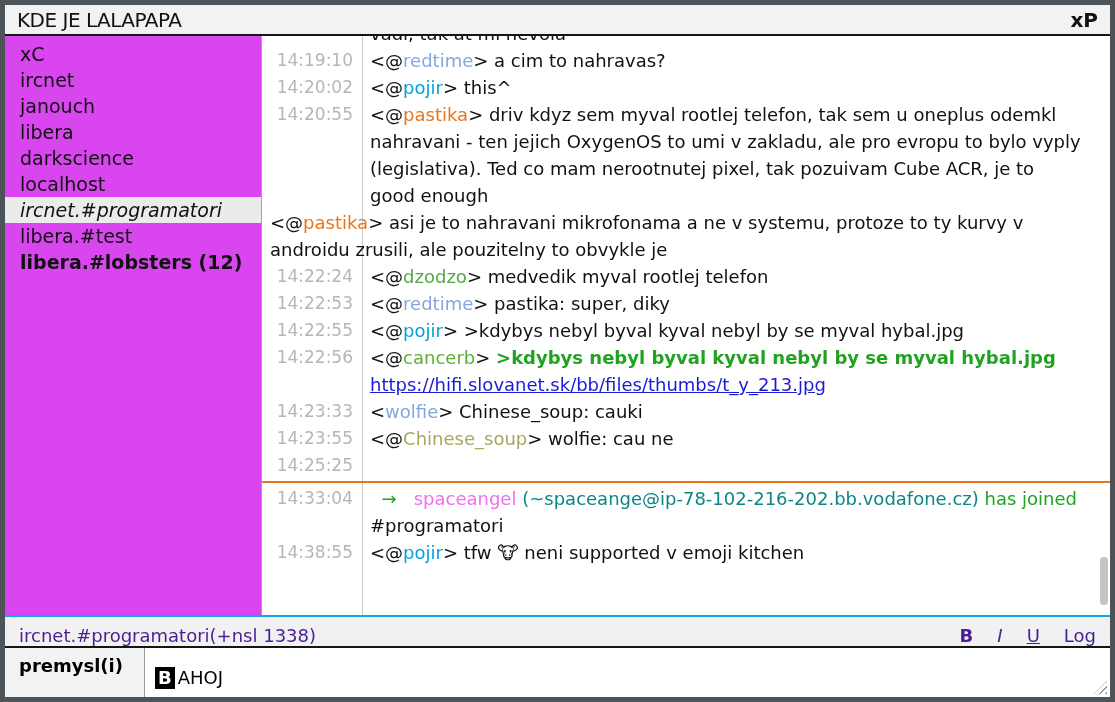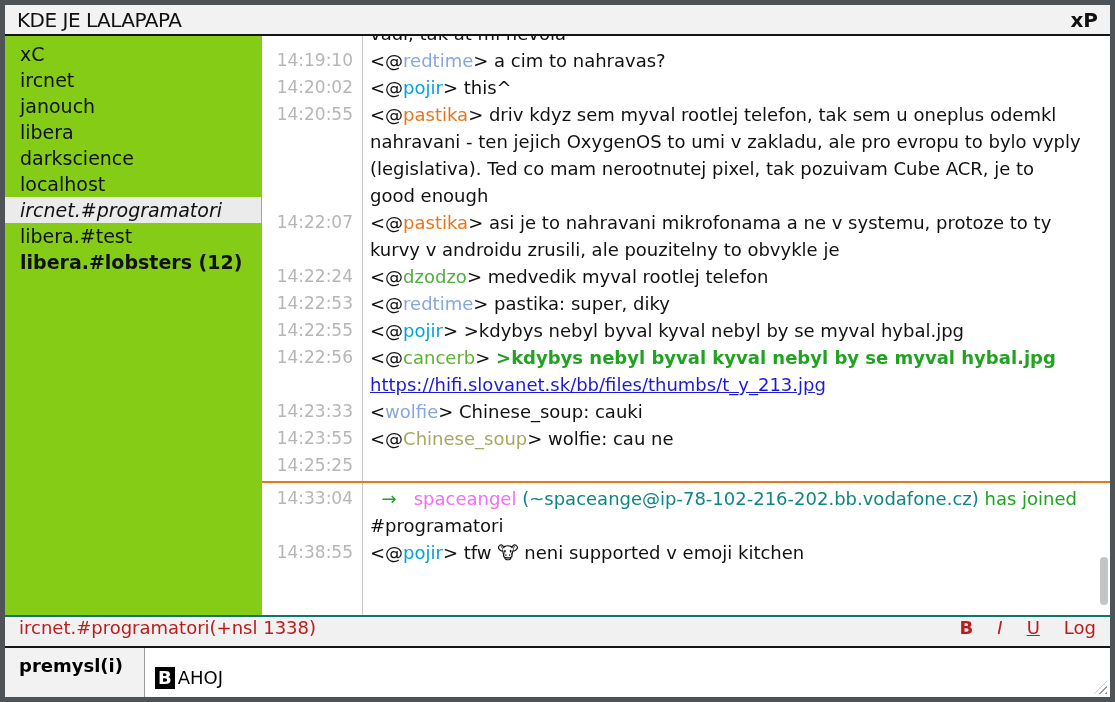--- a/index.html
+++ b/index.html
@@ -23,21 +23,21 @@
     padding: 0 12px;
     font-size: 20px; color: #111;
   }
   .titlebar .win-title { letter-spacing: -0.5px; }
   .titlebar .win-menu { font-weight: bold; cursor: pointer; }
   
   .main { flex: 1 1 auto; display: flex; min-height: 0; }
   .sidebar {
     width: 257px; flex: 0 0 257px;
     border-right: 1px solid #a3a3a3;
-    background: #84cc16;
+    background: #d946ef;
     padding-top: 5px;
     font-size: 19px; line-height: 26px; color: #111;
     overflow: hidden;
   }
   .sb-item { padding-left: 15px; white-space: nowrap; cursor: pointer; }
   .sb-item.italic { font-style: italic; }
   .sb-item.bold { font-weight: bold; }
   .sb-item.active { background: #ebebeb; }
   .chat {
     flex: 1 1 auto; position: relative; overflow: hidden;
@@ -62,23 +62,23 @@
   .sep { border-top: 2px solid #e7761d; height: 0; margin: 2px 0; }
   .scroll-thumb {
     position: absolute; right: 2px; bottom: 10px;
     width: 8px; height: 48px; border-radius: 4px;
     background: #c4c4c4; z-index: 2; cursor: pointer;
   }
   
   .statusbar {
     height: 31px; flex: 0 0 31px;
     background: #f1f1f1;
-    border-top: 2px solid #0f766e;
-    display: flex; align-items: flex-start; justify-content: space-between;
-    padding: 0 14px; font-size: 18px; color: #b91c1c;
+    border-top: 2px solid #0ea5e9;
+    display: flex; align-items: flex-end; justify-content: space-between;
+    padding: 0 14px; font-size: 18px; color: #4c1d95;
   }
   .fmt-btns { display: flex; gap: 24px; }
   .fmt-btns span { cursor: pointer; }
   .fmt-b { font-weight: bold; }
   .fmt-i { font-style: italic; }
   .fmt-u { text-decoration: underline; }
   
   .inputbar {
     height: 51px; flex: 0 0 51px;
     border-top: 2px solid #151515;
@@ -140,21 +140,20 @@
           </div>
           <div class="msg-row">
             <div class="msg-time">14:20:02</div>
             <div class="msg-body"><span>&lt;@</span><span style="color: rgb(0, 163, 220);">pojir</span><span>&gt; this^</span></div>
           </div>
           <div class="msg-row">
             <div class="msg-time">14:20:55</div>
             <div class="msg-body"><span>&lt;@</span><span style="color: rgb(232, 118, 28);">pastika</span><span>&gt; driv kdyz sem myval rootlej telefon, tak sem u oneplus odemkl nahravani - ten jejich OxygenOS to umi v zakladu, ale pro evropu to bylo vyply (legislativa). Ted co mam nerootnutej pixel, tak pozuivam Cube ACR, je to good enough</span></div>
           </div>
           <div class="msg-row">
-            <div class="msg-time">14:22:07</div>
             <div class="msg-body"><span>&lt;@</span><span style="color: rgb(232, 118, 28);">pastika</span><span>&gt; asi je to nahravani mikrofonama a ne v systemu, protoze to ty kurvy v androidu zrusili, ale pouzitelny to obvykle je</span></div>
           </div>
           <div class="msg-row">
             <div class="msg-time">14:22:24</div>
             <div class="msg-body"><span>&lt;@</span><span style="color: rgb(79, 174, 62);">dzodzo</span><span>&gt; medvedik myval rootlej telefon</span></div>
           </div>
           <div class="msg-row">
             <div class="msg-time">14:22:53</div>
             <div class="msg-body"><span>&lt;@</span><span style="color: rgb(134, 167, 221);">redtime</span><span>&gt; pastika: super, diky</span></div>
           </div>

